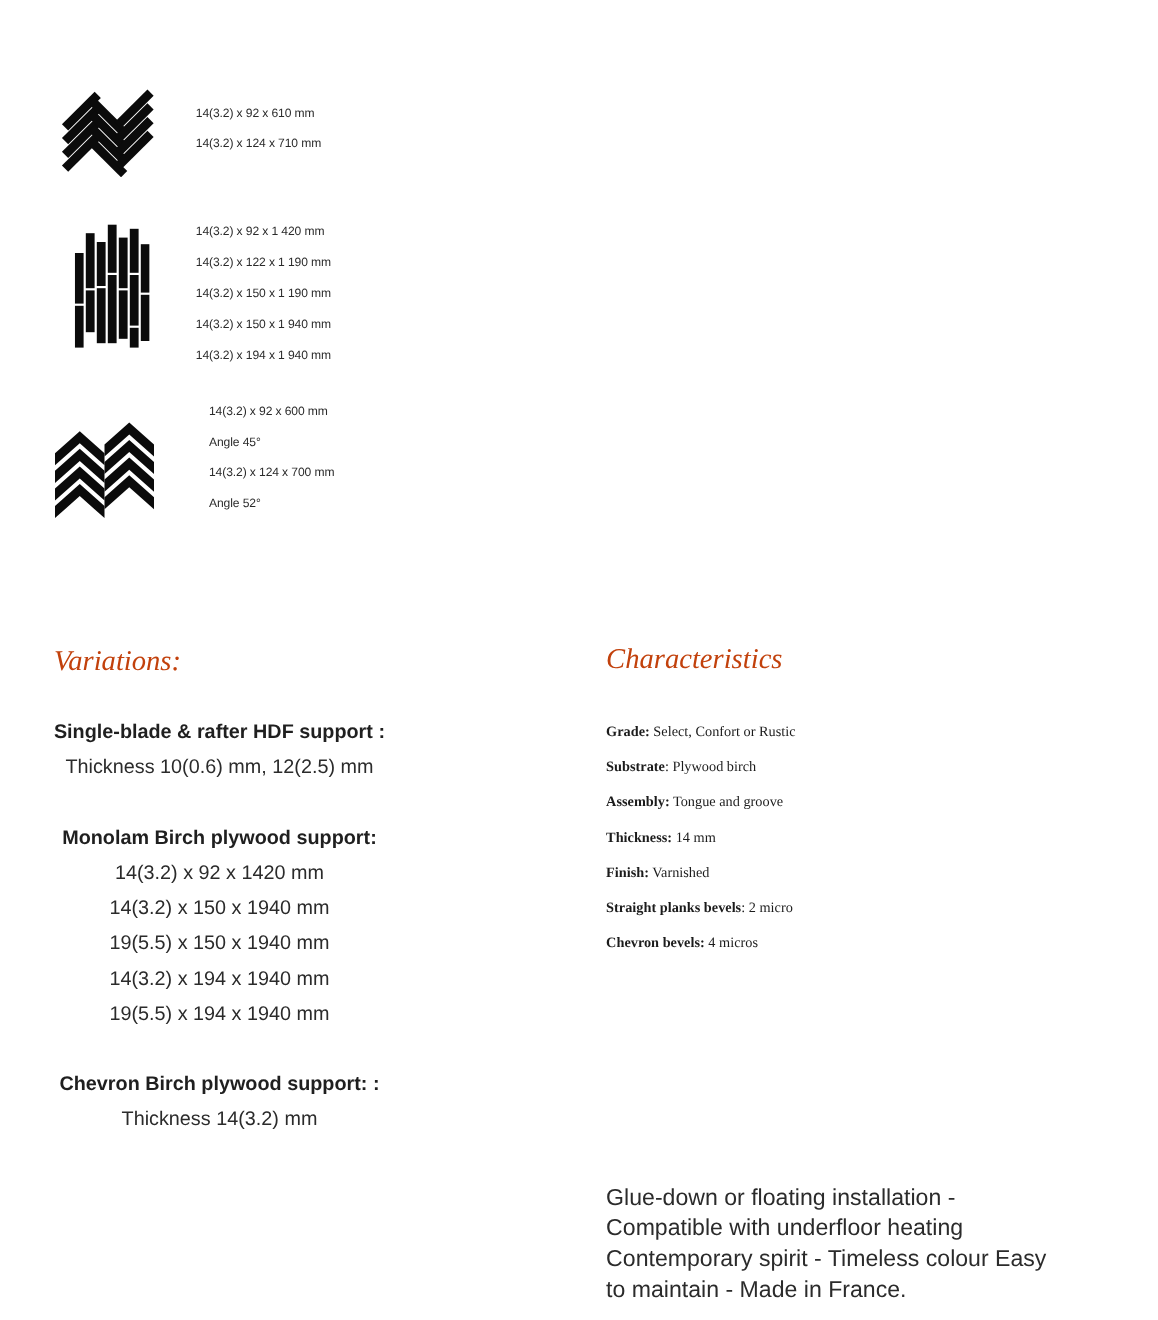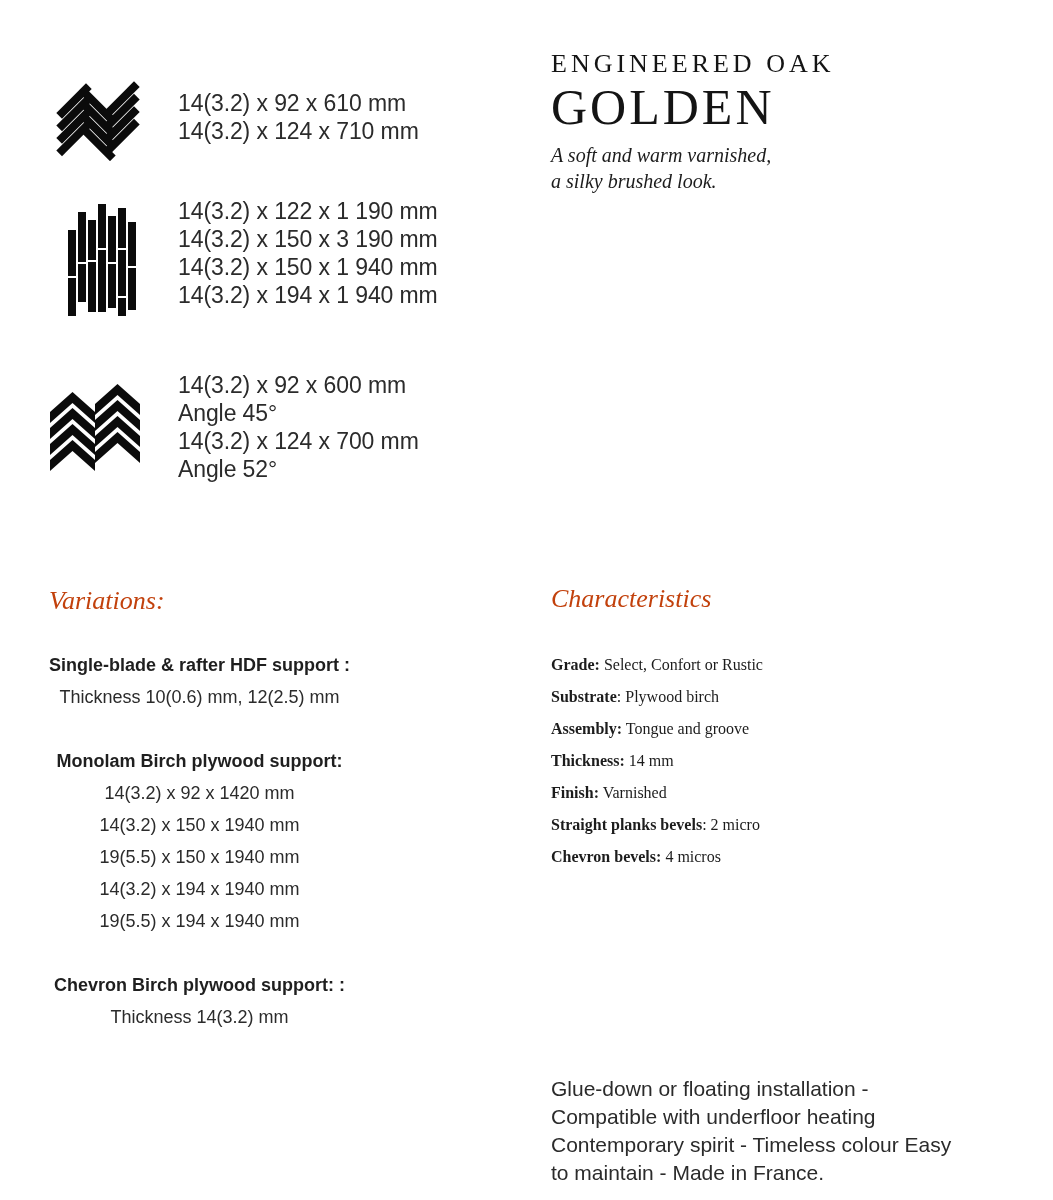--- a/index.html
+++ b/index.html
@@ -12,24 +12,24 @@
     color:#272727;
     overflow:hidden;
   }
 
   
   .spec-icon { position:absolute; }
   #icon-herringbone { left:55px; top:77px; }
   #icon-straight   { left:68px; top:204px; }
   #icon-chevron    { left:50px; top:381px; }
 
-  .spec-list { position:absolute; left:178px; font-size:23px; line-height:28px; color:#2b2b2b; letter-spacing:-0.1px; }
+  .spec-list { position:absolute; left:178px; font-size:11px; line-height:28px; color:#2b2b2b; letter-spacing:-0.1px; }
   #spec-list-1 { top:89px; }
   #spec-list-2 { top:197px; }
-  #spec-list-3 { top:371px; }
+  #spec-list-3 { top:360px;margin-left:12px; }
 
   
   .header { position:absolute; left:551px; top:47px; }
   .brand {
     font-family:"Liberation Serif", serif;
     font-size:26px; line-height:34px; letter-spacing:4px;
     color:#141414; font-weight:400;
   }
   .product {
     font-family:"Liberation Serif", serif;
@@ -60,21 +60,21 @@
     font-size:18px; line-height:32px; color:#2b2b2b;
   }
   .var-block { margin-bottom:32px;text-align:center; }
   .var-block:last-child { margin-bottom:0; }
   .var-title { font-weight:bold; color:#1f1f1f; }
 
   
   #char-list {
     position:absolute; left:551px; top:649px;
     font-family:"Liberation Serif", serif;
-    font-size:16px; line-height:32px; color:#1c1c1c;
+    font-size:13px; line-height:32px; color:#1c1c1c;
   }
   .char-label { font-weight:bold; }
 
   
   #footer-note {
     position:absolute; left:551px; top:1075px; width:418px;
     font-size:21px; line-height:28px; color:#2b2b2b;
   }
 </style>
 </head>
@@ -122,22 +122,23 @@
         <rect x="50" y="4" width="8" height="40"></rect>
           <rect x="50" y="46" width="8" height="46"></rect>
           <rect x="50" y="94" width="8" height="18"></rect>
         <rect x="60" y="18" width="8" height="44"></rect>
           <rect x="60" y="64" width="8" height="42"></rect>
       </g>
     </svg>
   </div>
 
   <div class="spec-list" id="spec-list-2">
+    <div>14(3.2) x 92 x 1 420 mm</div>
     <div>14(3.2) x 122 x 1 190 mm</div>
-    <div>14(3.2) x 150 x 3 190 mm</div>
+    <div>14(3.2) x 150 x 1 190 mm</div>
     <div>14(3.2) x 150 x 1 940 mm</div>
     <div>14(3.2) x 194 x 1 940 mm</div>
   </div>
 
   <div class="spec-icon" id="icon-chevron">
     <svg width="90" height="92" viewBox="0 0 90 92" aria-hidden="true">
       <g fill="#0b0b0b">
         <polygon points="0,42 0,31 22.5,11 45,31 45,42 22.5,22"></polygon>
         <polygon points="0,58 0,47 22.5,27 45,47 45,58 22.5,38"></polygon>
         <polygon points="0,74 0,63 22.5,43 45,63 45,74 22.5,54"></polygon>
@@ -150,28 +151,20 @@
     </svg>
   </div>
 
   <div class="spec-list" id="spec-list-3">
     <div>14(3.2) x 92 x 600 mm</div>
     <div>Angle 45°</div>
     <div>14(3.2) x 124 x 700 mm</div>
     <div>Angle 52°</div>
   </div>
 
-  <div class="header">
-    <div class="brand">ENGINEERED OAK</div>
-    <div class="product">GOLDEN</div>
-    <div class="tagline">
-      <div>A soft and warm varnished,</div>
-      <div>a silky brushed look.</div>
-    </div>
-  </div>
 
   <div class="section-heading" id="variations-heading">Variations:</div>
 
   <div id="variations-body">
     <div class="var-block">
       <div class="var-title">Single-blade &amp; rafter HDF support :</div>
       <div>Thickness 10(0.6) mm, 12(2.5) mm</div>
     </div>
     <div class="var-block">
       <div class="var-title">Monolam Birch plywood support:</div>

